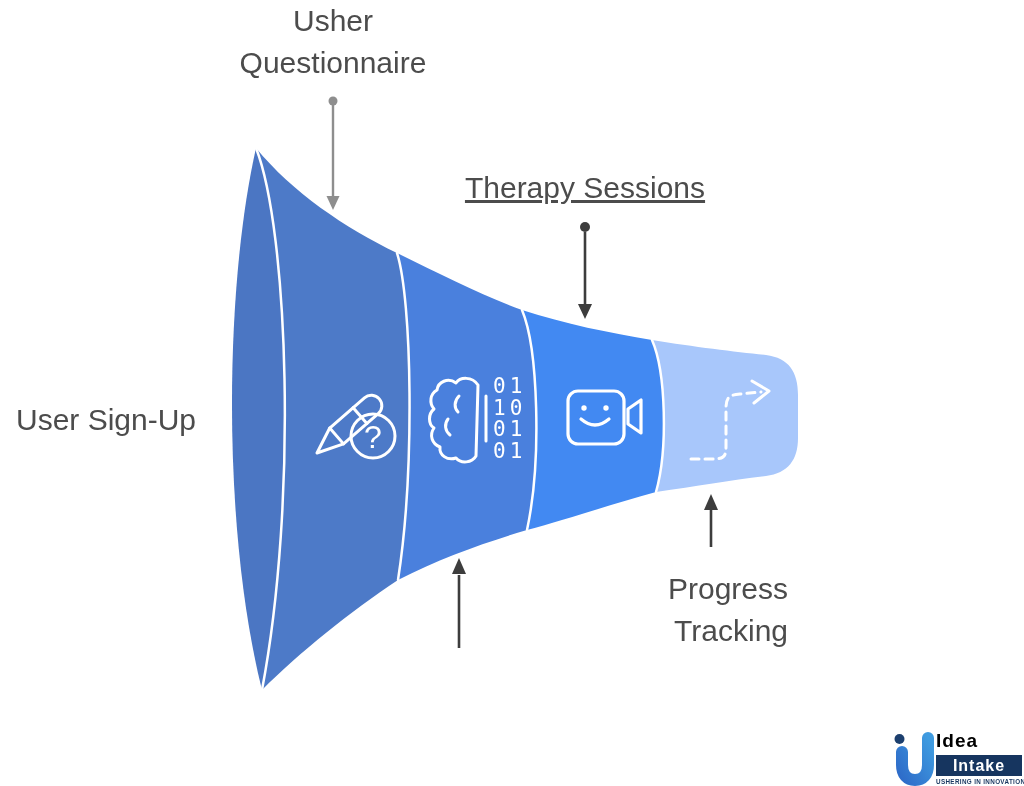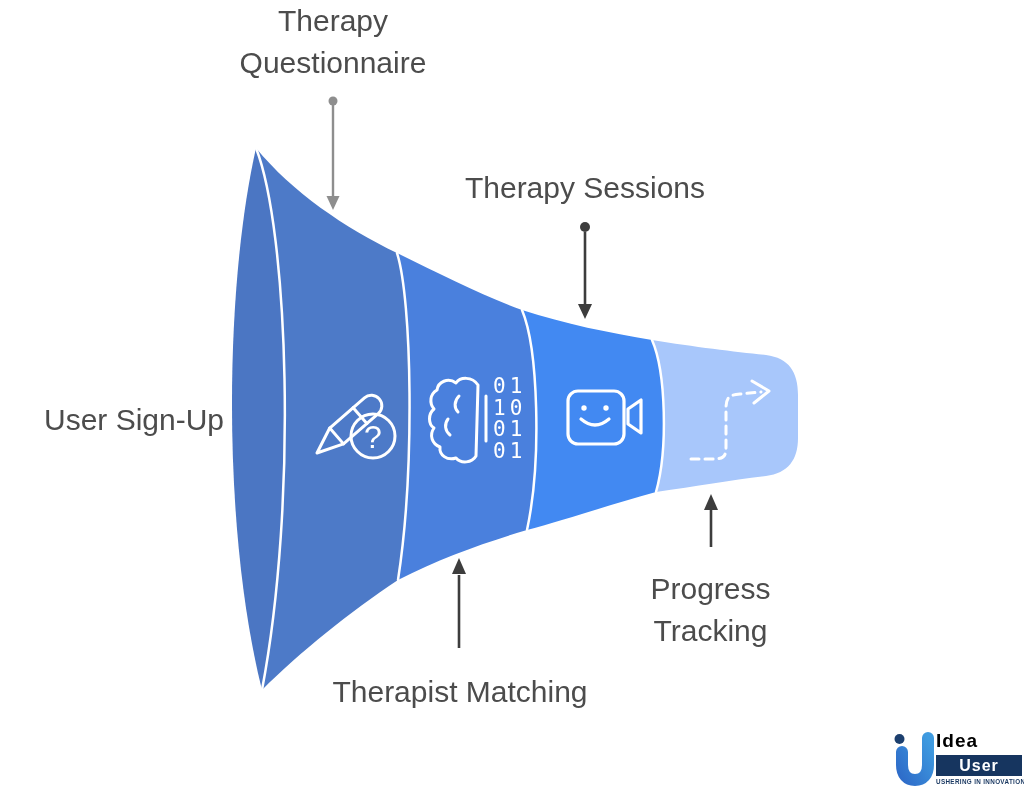--- a/index.html
+++ b/index.html
@@ -10,24 +10,24 @@
     overflow:hidden;
     font-family:"Liberation Sans",sans-serif;
   }
   .stage svg{position:absolute;left:0;top:0;}
   .lbl{
     position:absolute;
     font:400 30px/42px "Liberation Sans",sans-serif;
     color:#4c4c4c;
   }
   .lbl-intake   {left:208px;top:0;    width:250px;text-align:center;}
-  .lbl-sessions {left:435px;top:167px;width:300px;text-align:center;white-space:nowrap;}
-  .lbl-user     {left:0;    top:399px;width:212px;text-align:center;white-space:nowrap;margin-left:28px;}
+  .lbl-sessions {left:435px;top:167px;width:300px;text-align:center;white-space:nowrap;text-decoration:underline;}
+  .lbl-user     {left:0;    top:399px;width:212px;text-align:center;white-space:nowrap;}
   .lbl-eval     {left:821px;top:377px;width:200px;text-align:left;}
-  .lbl-progress {left:633px;top:568px;width:155px;text-align:center;}
+  .lbl-progress {left:633px;top:568px;width:155px;text-align:right;}
   .lbl-matching {left:310px;top:671px;width:300px;text-align:center;white-space:nowrap;}
   .logo{
     position:absolute;left:893px;top:727px;width:132px;height:60px;
   }
   .logo .mark{position:absolute;left:0;top:0;}
   .logo .idea{
     position:absolute;left:43px;top:3px;
     font:700 19px/22px "Liberation Sans",sans-serif;
     color:#000000;letter-spacing:1px;
   }
@@ -120,35 +120,34 @@
       <path d="M459,648 L459,575" fill="none" stroke-width="2.6" stroke="#3d3d3d"></path>
       <path d="M459,558 L452,574 L466,574 Z" fill="#3d3d3d"></path>
     </g>
 
     <g>
       <path d="M711,547 L711,509" fill="none" stroke-width="2.6" stroke="#3d3d3d"></path>
       <path d="M711,494 L704,510 L718,510 Z" fill="#3d3d3d"></path>
     </g>
   </svg>
 
-  <div class="lbl lbl-intake">Therapy Questionnaire</div>
+  <div class="lbl lbl-intake">Usher Questionnaire</div>
   <div class="lbl lbl-sessions">Therapy Sessions</div>
   <div class="lbl lbl-user">User Sign-Up</div>
   <div class="lbl lbl-progress">Progress Tracking</div>
-  <div class="lbl lbl-matching">Therapist Matching</div>
 
   <div class="logo">
     <svg class="mark" width="46" height="60" viewBox="0 0 46 60">
       <defs>
         <linearGradient id="gU" x1="0" y1="1" x2="1" y2="0">
           <stop offset="0" stop-color="#2e6cc9"></stop>
           <stop offset="1" stop-color="#3f9be0"></stop>
         </linearGradient>
       </defs>
       <circle cx="6.5" cy="12" r="5" fill="#1c3f6e"></circle>
       <path d="M9,25 L9,38 C9,47.5 14,53 22,53 C30,53 35,47.5 35,38 L35,11" fill="none" stroke="url(#gU)" stroke-width="12" stroke-linecap="round"></path>
     </svg>
     <div class="idea">Idea</div>
-    <div class="usherbox">User</div>
+    <div class="usherbox">Intake</div>
     <div class="tagline">USHERING IN INNOVATION</div>
   </div>
 
 </div>
 
 </body></html>

